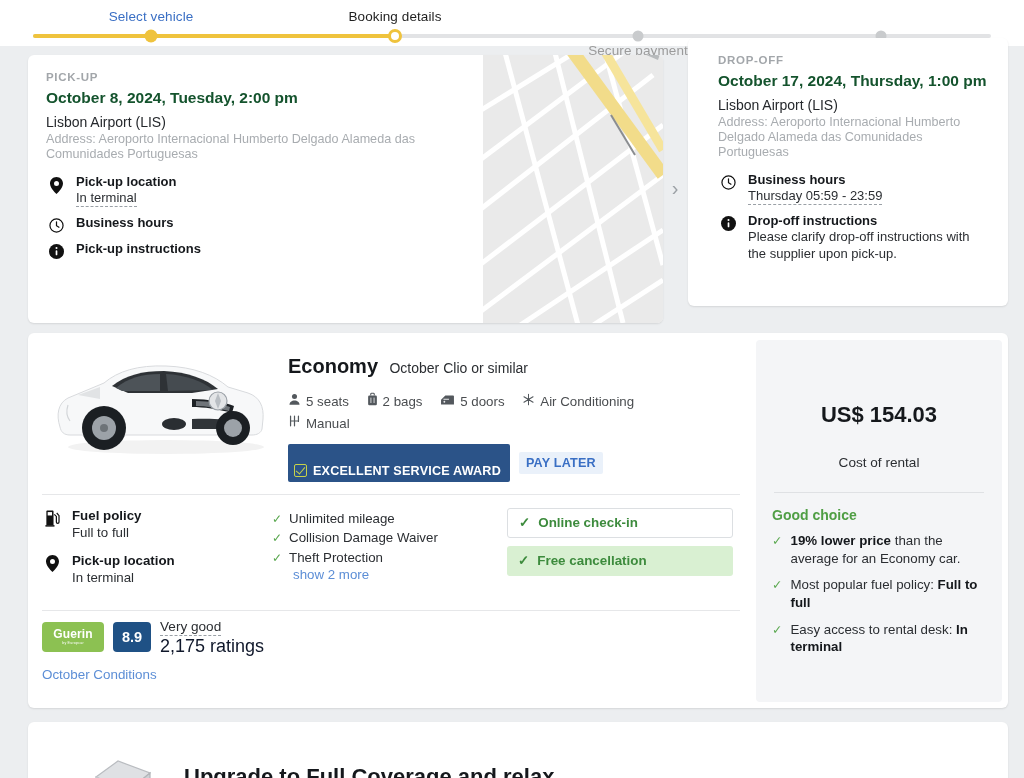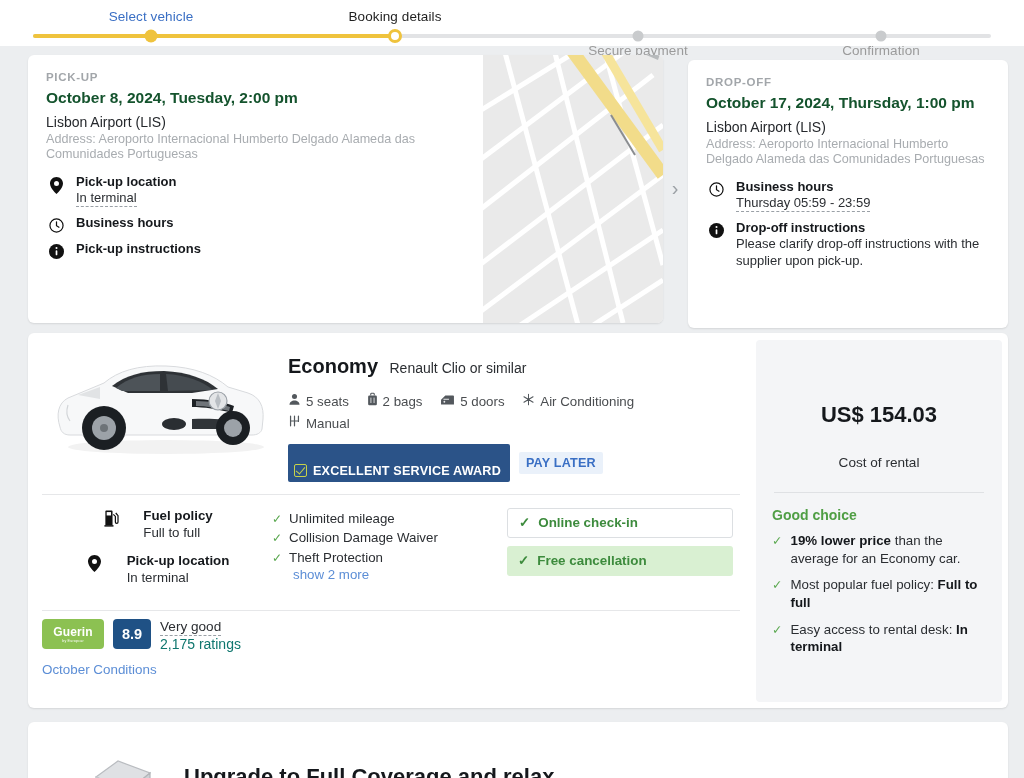--- a/index.html
+++ b/index.html
@@ -27,21 +27,21 @@
   .dot { position: absolute; top: 50%; width: 13px; height: 13px; border-radius: 50%; transform: translate(-50%,-50%); }
   .dot.filled { background: #efc33d; }
   .dot.current { background: #ffffff; border: 3px solid #efc33d; width: 14px; height: 14px; }
   .dot.todo { background: #c9cbcd; width: 11px; height: 11px; }
 
   
   .card { position: absolute; background: #fff; border-radius: 6px; box-shadow: 0 1px 2px rgba(0,0,0,.10); }
 
   
   #pickup-card { left: 28px; top: 55px; width: 635px; height: 268px; overflow: hidden; }
-  #dropoff-card { left: 688px; top: 60px; width: 320px; height: 268px; overflow: hidden; }
+  #dropoff-card { left: 688px; top: 38px; width: 320px; height: 268px; overflow: hidden; padding-left: 12px; }
   .pane-pad { padding: 16px 18px 0 18px; }
   .eyebrow { font-size: 11.5px; font-weight: 700; letter-spacing: .7px; color: #a2a6aa; margin-bottom: 5px; }
   .datetime { font-size: 15.5px; font-weight: 700; color: #14532d; line-height: 1.35; margin-bottom: 5px; }
   .airport { font-size: 14px; color: #25282c; margin-bottom: 2px; }
   .address { font-size: 12.6px; color: #a8acb0; line-height: 1.18; }
 
   .detail-rows { margin-top: 12px; }
   .drow { display: flex; gap: 10px; margin-bottom: 8px; }
   .drow .ic { width: 20px; min-width: 20px; display: flex; justify-content: center; align-items: flex-start; padding-top: 3px; }
   .drow .body { flex: 1; }
@@ -89,21 +89,21 @@
   }
   .paylater {
     background: #eaf1fa; color: #3a6fc4; font-size: 12.6px; font-weight: 700; letter-spacing: .2px;
     padding: 4px 7px; border-radius: 2px;
   }
 
   .hr { height: 1px; background: #e6e7e9; margin: 12px 0 0 0; }
 
   .veh-mid { display: flex; padding-top: 13px; }
   .policy-col { width: 230px; }
-  .pbox { display: flex; gap: 22px; margin-bottom: 11px; justify-content: center; }
+  .pbox { display: flex; gap: 10px; margin-bottom: 11px; }
   .pbox .ic { width: 20px; min-width: 20px; display: flex; justify-content: center; padding-top: 2px; }
   .ptitle { font-size: 13.3px; font-weight: 700; color: #15181c; line-height: 1.25; }
   .pvalue { font-size: 13.3px; color: #2b2e32; line-height: 1.3; }
 
   .incl-col { width: 235px; padding-top: 1px; }
   .incl { font-size: 13.3px; color: #2b2e32; line-height: 1.45; display: flex; gap: 7px; align-items: baseline; }
   .incl .tick { color: #5aa84f; font-size: 12px; }
   .showmore { color: #5c8ed6; font-size: 13.3px; margin-left: 21px; border-bottom: 0; cursor: pointer; }
 
   .extra-col { width: 226px; padding-top: 0; }
@@ -121,21 +121,21 @@
     display: flex; flex-direction: column; align-items: center; justify-content: center;
     font-size: 12px; font-weight: 700; letter-spacing: .1px; line-height: 1;
   }
   .supplier-logo .sub { font-size: 3.6px; font-weight: 400; margin-top: 2px; letter-spacing: .2px; }
   .score-badge {
     width: 38px; height: 30px; background: #1f5185; color: #fff; border-radius: 4px;
     display: flex; align-items: center; justify-content: center; font-size: 14.5px; font-weight: 700;
   }
   .rating-text { line-height: 1.18; }
   .rating-word { font-size: 13.6px; color: #2b2e32; border-bottom: 1px dashed #9aa0a6; display: inline-block; }
-  .rating-count { font-size: 14px; color: #0f766e; }
+  .rating-count { font-size: 18px; color: #0f172a; }
   .rental-cond { margin-top: 10px; font-size: 13.4px; color: #5c8ed6; display: inline-block; }
 
   
   .price-panel {
     position: absolute; right: 6px; top: 7px; width: 246px; height: 362px;
     background: #f4f5f7; border-radius: 4px; padding: 14px 16px;
   }
   .price-amount { text-align: center; font-size: 22px; font-weight: 700; color: #15181c; margin-top: 48px; }
   .price-label { text-align: center; font-size: 13.6px; color: #2b2e32; margin-top: 27px; }
   .price-hr { height: 1px; background: #dfe1e4; margin: 22px 2px 0 2px; }
@@ -309,21 +309,21 @@
             <circle cx="62" cy="85" r="4" fill="#6d7378"></circle>
             <circle cx="191" cy="85" r="17" fill="#1b1f23"></circle>
             <circle cx="191" cy="85" r="9" fill="#9ca2a8"></circle>
             <path d="M26 62 C24 68 25 74 28 78" stroke="#d2d5d8" stroke-width="1.2" fill="none"></path>
           </svg>
         </div>
 
         <div class="veh-info">
           <div>
             <span class="veh-title">Economy</span>
-            <span class="veh-sub">Renault Clio or similar</span>
+            <span class="veh-sub">October Clio or similar</span>
           </div>
 
           <div class="specs">
             <span class="spec">
               <span><svg width="13" height="13" viewBox="0 0 16 16">
                     <circle cx="8" cy="4.4" r="3.1" fill="#53585d"></circle>
                     <path d="M1.8 14.5c0-3.4 2.8-5.4 6.2-5.4s6.2 2 6.2 5.4z" fill="#53585d"></path>
                   </svg></span>
               <span>5 seats</span>
             </span>

